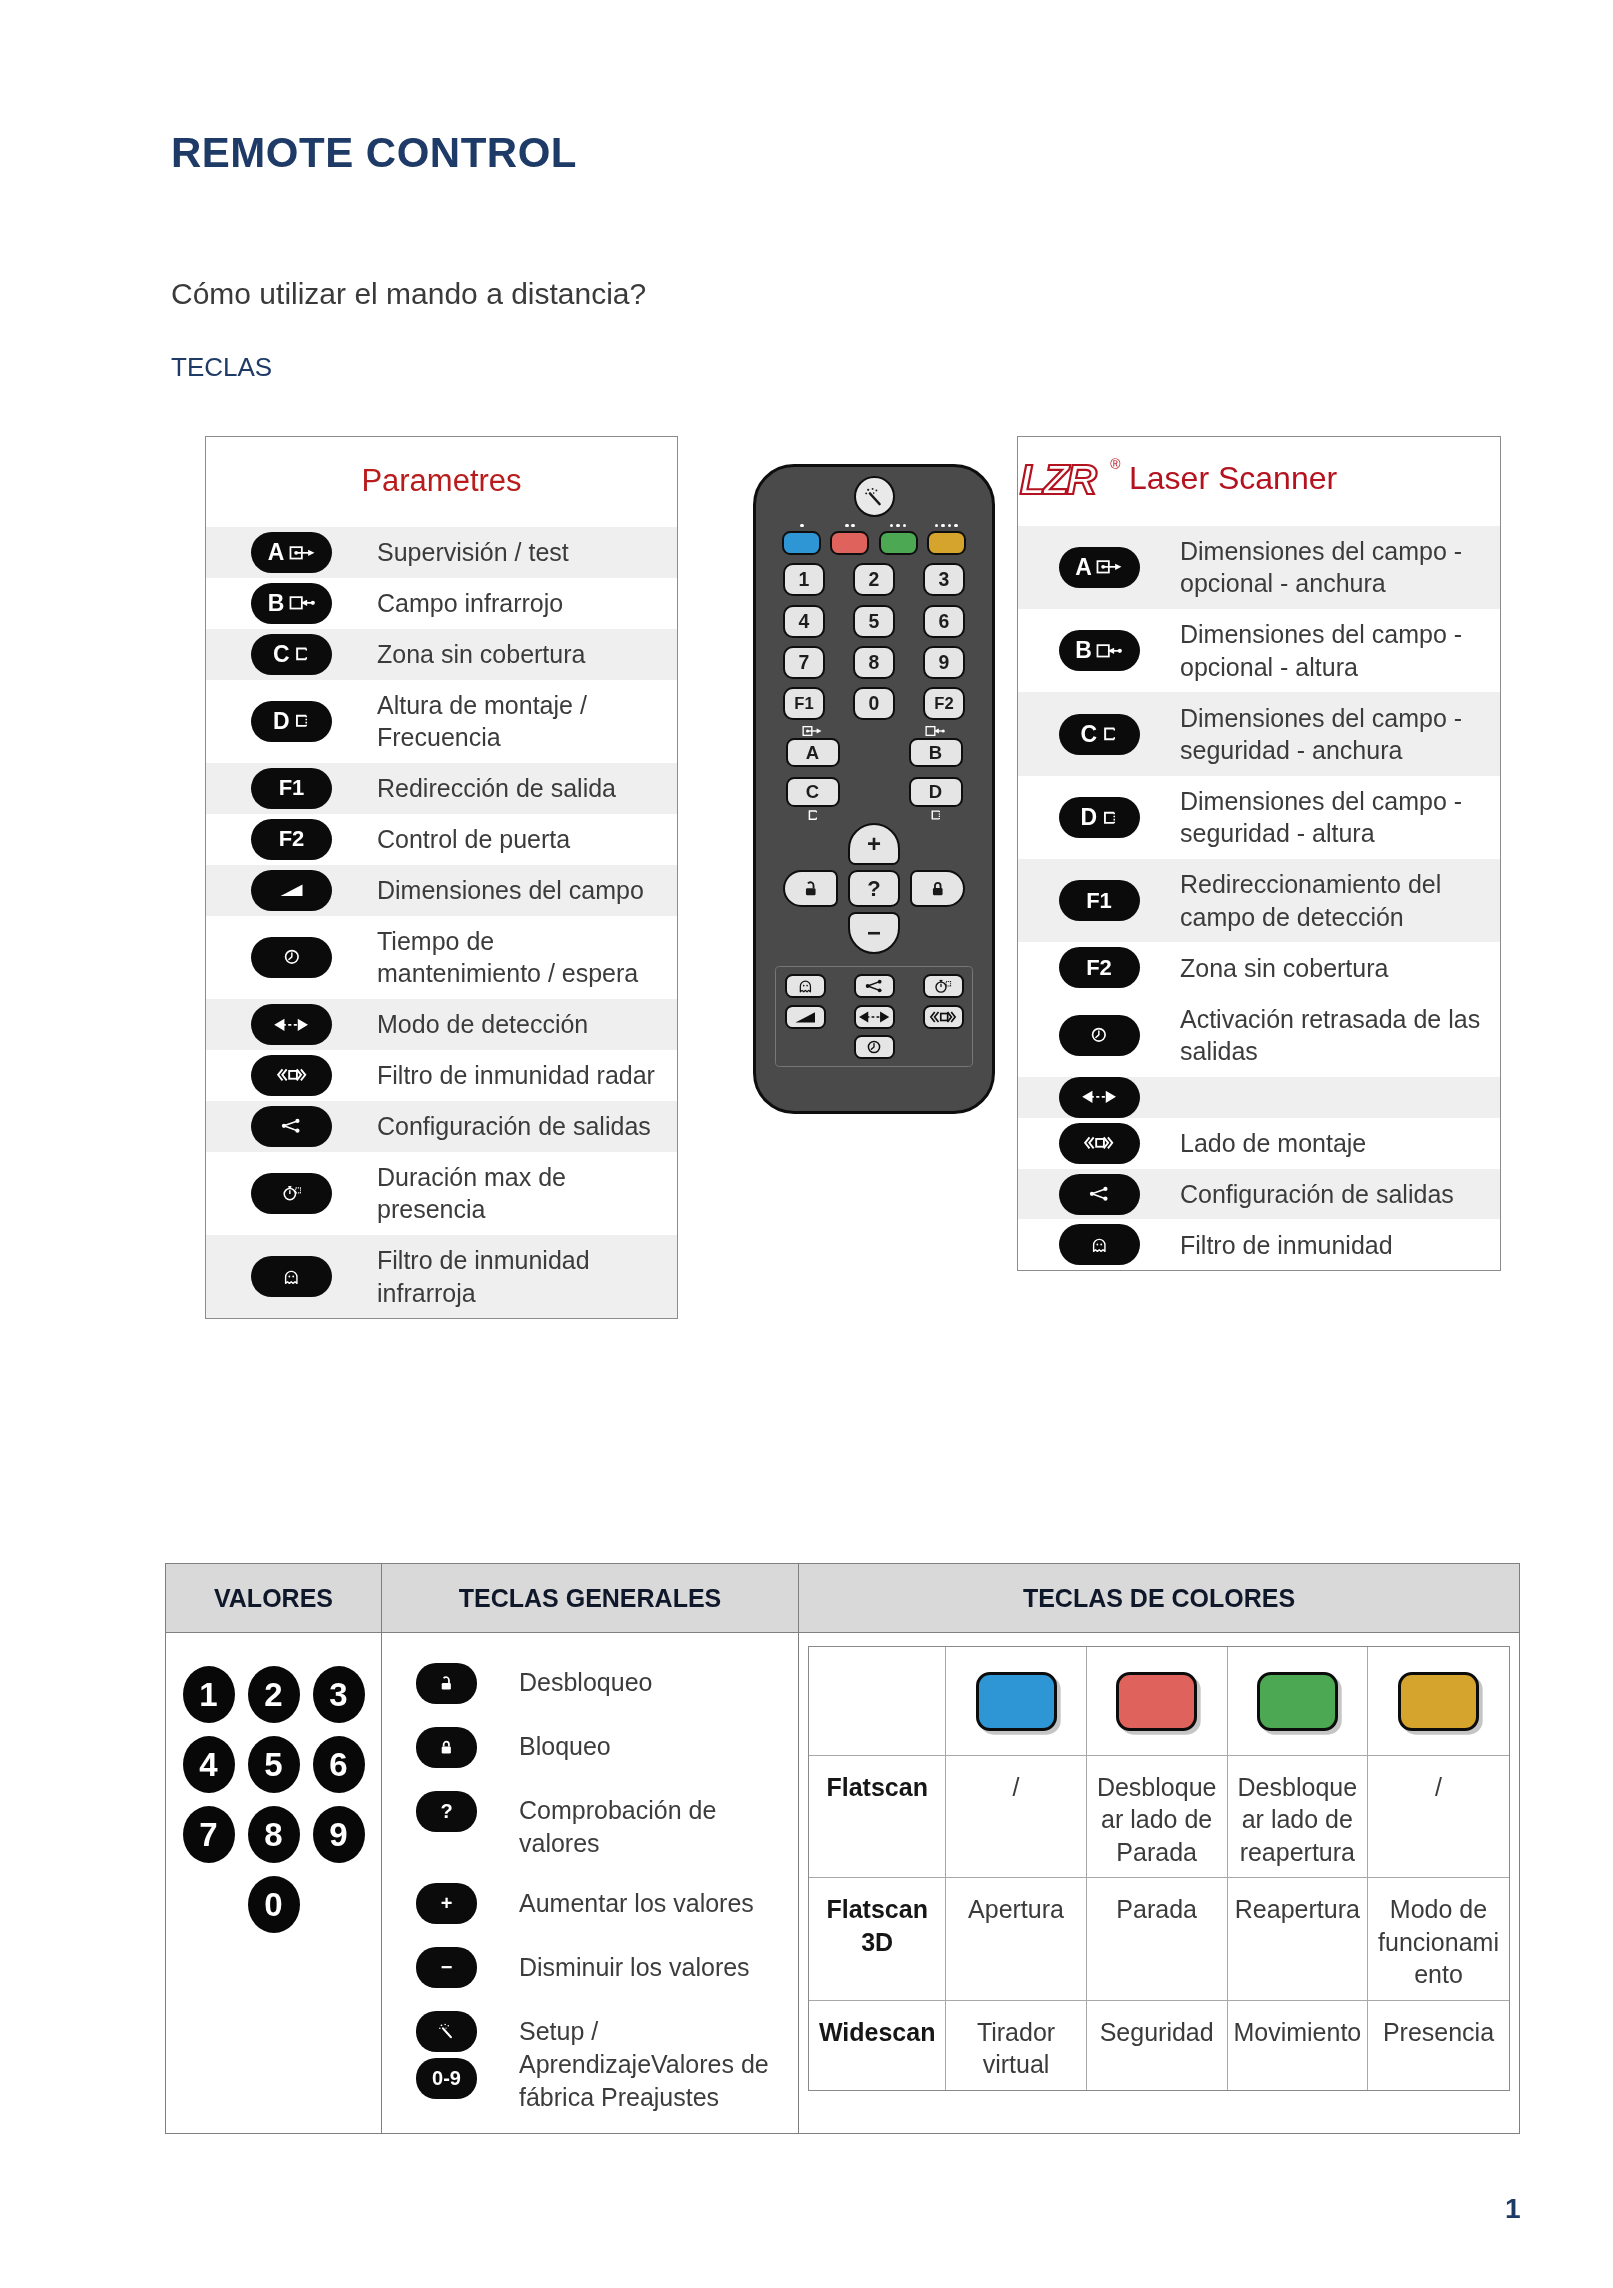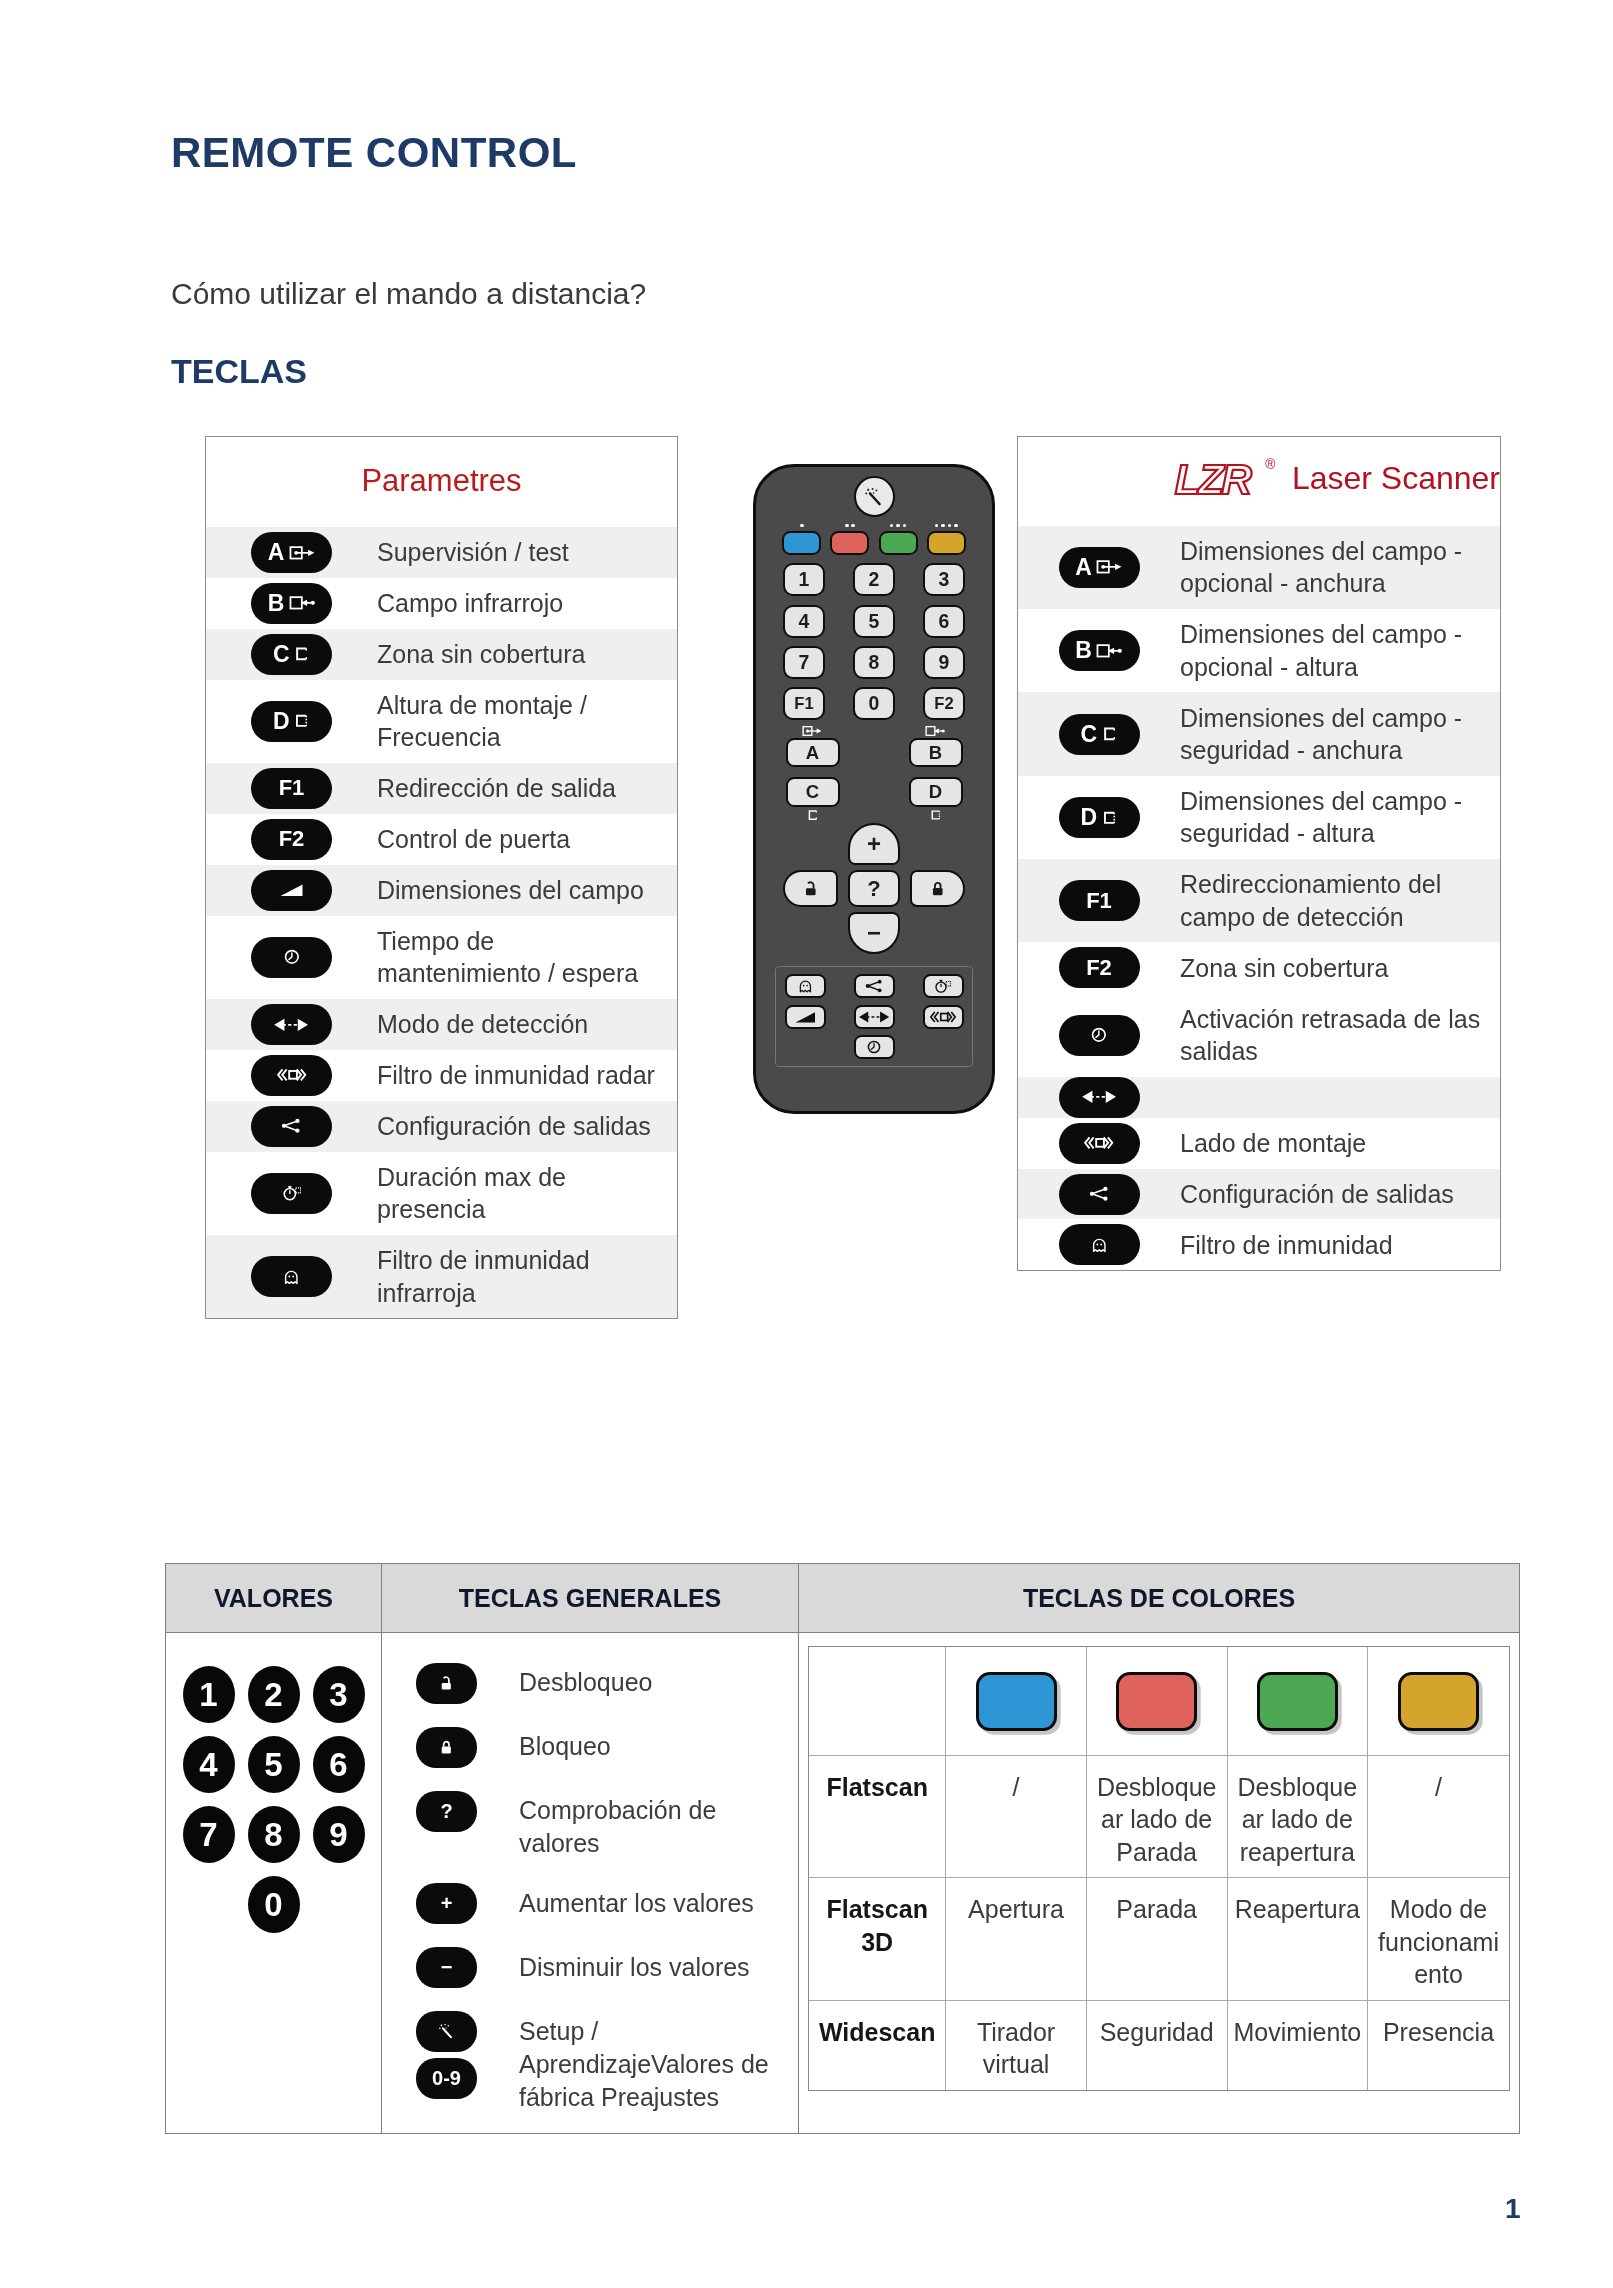--- a/index.html
+++ b/index.html
@@ -2,28 +2,28 @@
 <html style="font-size:14.8px"><head>
 <meta charset="utf-8">
 <style>
   html,body{margin:0;padding:0;background:#ffffff;}
   .page{position:relative;width:1613px;height:2289px;background:#fff;overflow:hidden;
         font-family:"Liberation Sans", sans-serif;color:#3b3b3b;margin-left:36px;}
 
   
   .title{position:absolute;left:135px;top:129px;font-size:42px;font-weight:bold;color:#1e3a66;letter-spacing:0.5px;}
   .subtitle{position:absolute;left:135px;top:277px;font-size:30px;color:#3a3a3a;}
-  .section-heading{position:absolute;left:135px;top:352px;font-size:34px;font-weight:bold;color:#1e3a66;}
+  .section-heading{position:absolute;left:135px;top:352px;font-size:26px;font-weight:normal;color:#1e3a66;}
 
   
   .ptable{position:absolute;top:436px;border:1.8px solid #8c8c8c;background:#fff;box-sizing:border-box;}
   .ptable.left{left:169px;width:473px;}
   .ptable.right{left:981px;width:484px;}
   .ptable-title{text-align:center;padding:26px 0 28px;font-size:31px;color:#b91c1c;}
-  .logo-head{display:flex;align-items:center;justify-content:flex-end;gap:10px;padding:16.6px 0 22px;}
+  .logo-head{display:flex;align-items:center;justify-content:flex-start;gap:2px;padding:16.6px 0 22px;}
   .logo-title{font-size:32px;color:#b5121f;}
   .prow{display:flex;align-items:center;}
   .prow.alt{background:#efefef;}
   .picon{flex:0 0 171px;display:flex;justify-content:center;}
   .ptable.right .picon{flex:0 0 162px;}
   .plabel{flex:1;font-size:25px;line-height:1.3;color:#3b3b3b;padding:9.2px 13px 9.2px 0;}
 
   .pill{display:inline-flex;align-items:center;justify-content:center;gap:4.6px;background:#0b0b0b;color:#fff;
         width:81px;height:41px;border-radius:21px;}
   .pill .pl{font-size:23px;font-weight:bold;}

